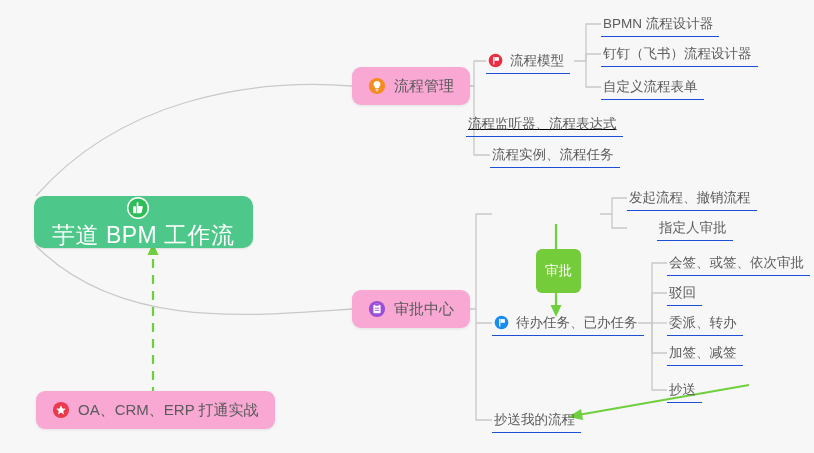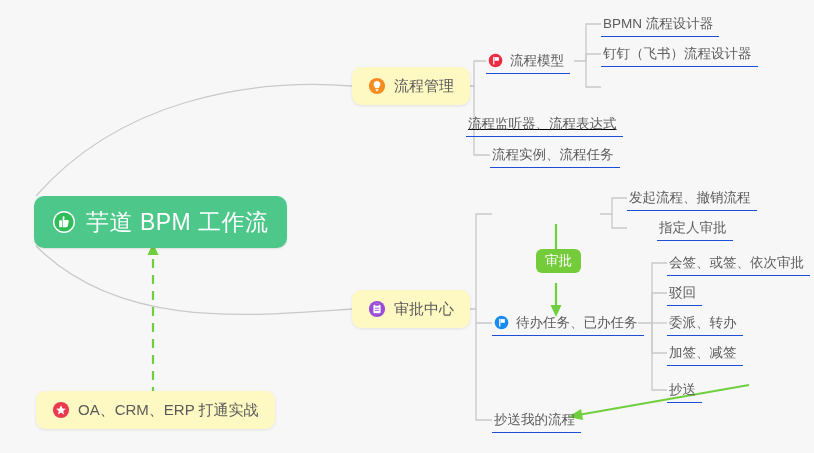--- a/index.html
+++ b/index.html
@@ -34,29 +34,30 @@
     align-items: center;
     white-space: nowrap;
   }
   
   .root {
     background: #4ec88a;
     border-radius: 10px;
     padding: 0 18px;
     height: 52px;
     box-shadow: 0 1px 2px rgba(0,0,0,0.10);
+    flex-direction: column;
   }
   .root .label {
     color: #ffffff;
     font-size: 23px;
     letter-spacing: 0.5px;
   }
   
   .card {
-    background: #fef9c3;
+    background: #f9a8d4;
     border-radius: 9px;
     padding: 0 16px;
     height: 38px;
     box-shadow: 0 1px 3px rgba(0,0,0,0.09);
     text-align: right;
   }
   .card .label {
     color: #5a5a5a;
     font-size: 15px;
   }
@@ -70,21 +71,21 @@
     color: #5c5c5c;
     font-size: 13.5px;
   }
   .plain.icon-node {
     padding-left: 2px;
   }
   
   .tag {
     background: #74cc3a;
     border-radius: 6px;
-    height: 24px;
+    height: 44px;
     padding: 0 9px;
     justify-content: center;
   }
   .tag .label {
     color: #ffffff;
     font-size: 13.5px;
   }
   
   .icon {
     display: inline-flex;
@@ -188,20 +189,23 @@
   </div>
 
   <div class="node plain" style="left:601px; top:11px;">
     <span class="label">BPMN 流程设计器</span>
   </div>
 
   <div class="node plain" style="left:601px; top:41px;">
     <span class="label">钉钉（飞书）流程设计器</span>
   </div>
 
+  <div class="node plain" style="left:601px; top:74px;">
+    <span class="label">自定义流程表单</span>
+  </div>
 
   <div class="node plain" style="left:466px; top:111px;text-decoration:underline;">
     <span class="label">流程监听器、流程表达式</span>
   </div>
 
   <div class="node plain" style="left:490px; top:142px;">
     <span class="label">流程实例、流程任务</span>
   </div>
 
   <div class="node card" style="left:352px; top:290px;">

